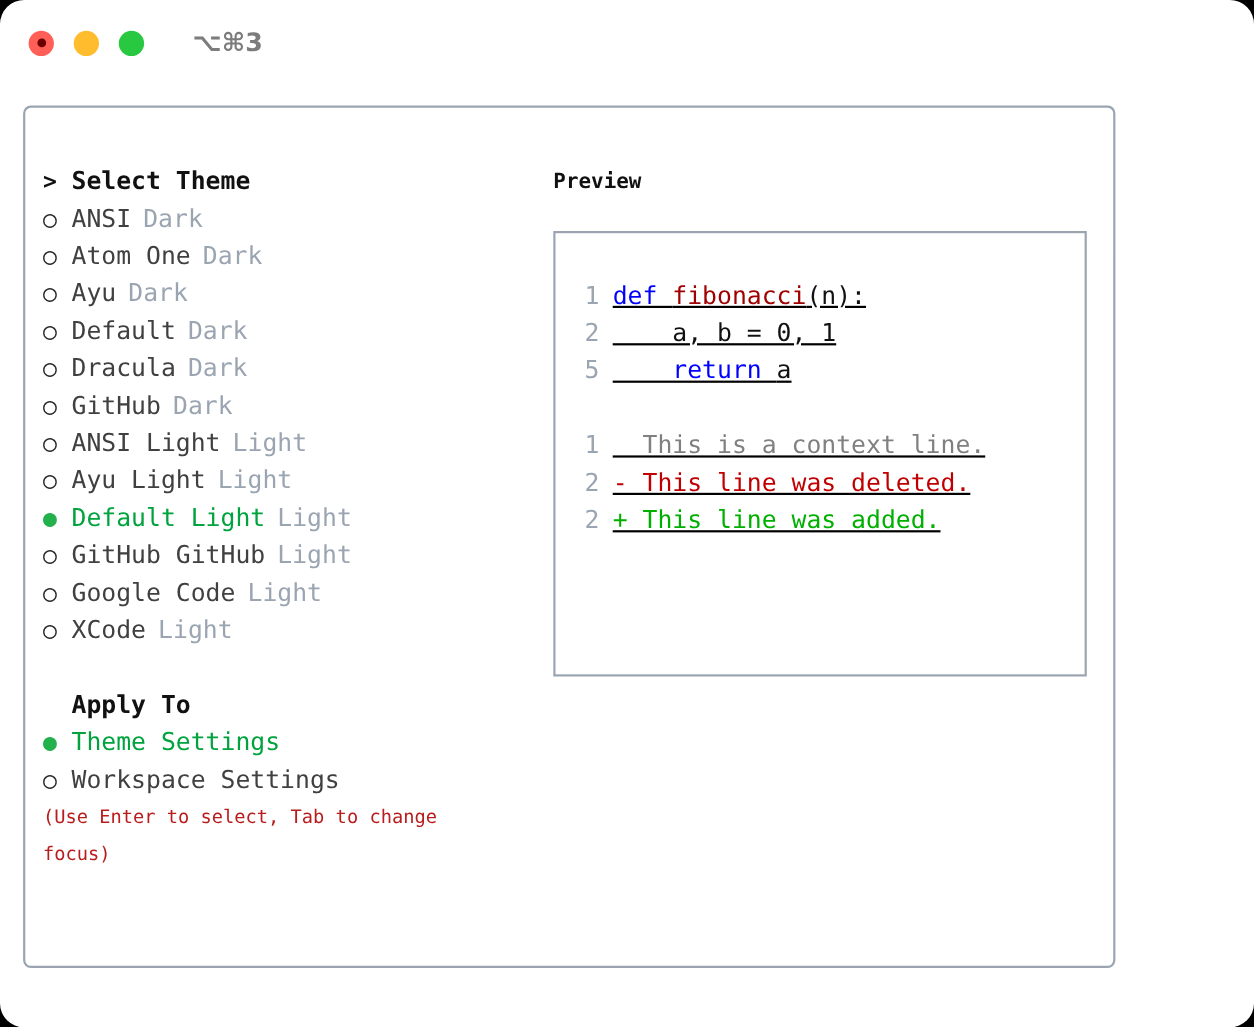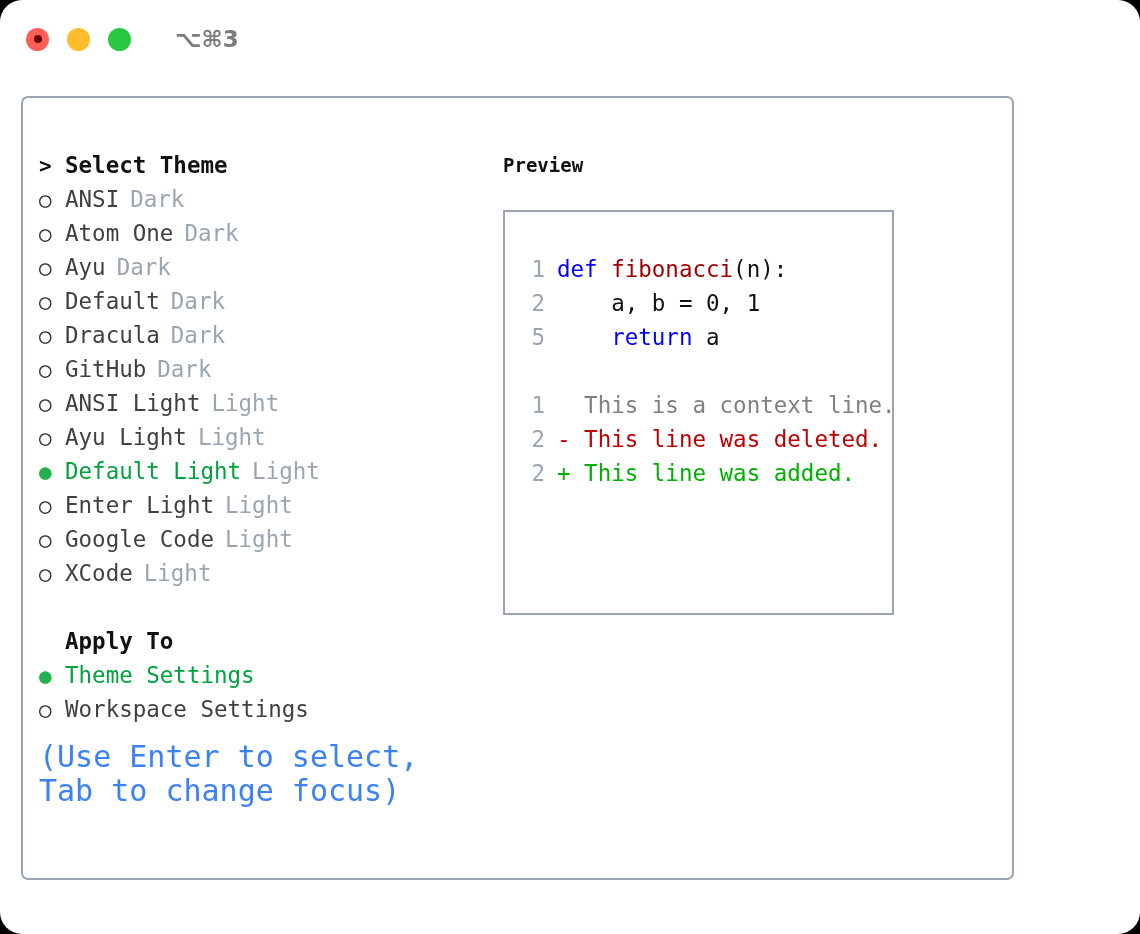--- a/index.html
+++ b/index.html
@@ -114,47 +114,47 @@
   .label.head { font-weight: bold; color: #111111; }
 
   .tag {
     color: #9aa5b1;
     margin-left: 11px;
   }
 
   .spacer { height: 34px; }
 
   #hint {
-    margin-top: 14px;
-    font-size: 30px;
-    line-height: 34px;
-    color: #3b82f6;
+    font-size: 17px;
+    line-height: 34px;
+    color: #b91c1c;
     width: 406px;
   }
 
   
   #right-col {
     padding: 50px 0 0 18px;
     flex: 1;
   }
 
   #preview-title {
     font-size: 19px;
     font-weight: bold;
     color: #111111;
     line-height: 34px;
     margin-bottom: 28px;
   }
 
   #preview-box {
-    width: 391px;
+    width: 485px;
     height: 405px;
     border: 2px solid #9aa5b1;
     background: #ffffff;
     padding: 40px 0 0 18px;
+    text-decoration: underline;
   }
 
   .code-line {
     font-size: 22.5px;
     line-height: 34px;
     white-space: pre;
     color: #111111;
   }
 
   .ln {
@@ -203,21 +203,21 @@
         <div id="theme-rows">
             <div class="row"><span class="marker">○</span><span class="label">ANSI</span><span class="tag">Dark</span></div>
             <div class="row"><span class="marker">○</span><span class="label">Atom One</span><span class="tag">Dark</span></div>
             <div class="row"><span class="marker">○</span><span class="label">Ayu</span><span class="tag">Dark</span></div>
             <div class="row"><span class="marker">○</span><span class="label">Default</span><span class="tag">Dark</span></div>
             <div class="row"><span class="marker">○</span><span class="label">Dracula</span><span class="tag">Dark</span></div>
             <div class="row"><span class="marker">○</span><span class="label">GitHub</span><span class="tag">Dark</span></div>
             <div class="row"><span class="marker">○</span><span class="label">ANSI Light</span><span class="tag">Light</span></div>
             <div class="row"><span class="marker">○</span><span class="label">Ayu Light</span><span class="tag">Light</span></div>
             <div class="row"><span class="marker sel">●</span><span class="label sel">Default Light</span><span class="tag">Light</span></div>
-            <div class="row"><span class="marker">○</span><span class="label">Enter Light</span><span class="tag">Light</span></div>
+            <div class="row"><span class="marker">○</span><span class="label">GitHub GitHub</span><span class="tag">Light</span></div>
             <div class="row"><span class="marker">○</span><span class="label">Google Code</span><span class="tag">Light</span></div>
             <div class="row"><span class="marker">○</span><span class="label">XCode</span><span class="tag">Light</span></div>
           </div>
 
         <div class="spacer"></div>
 
         <div class="row header">
           <span class="marker"> </span>
           <span class="label head">Apply To</span>
         </div>

